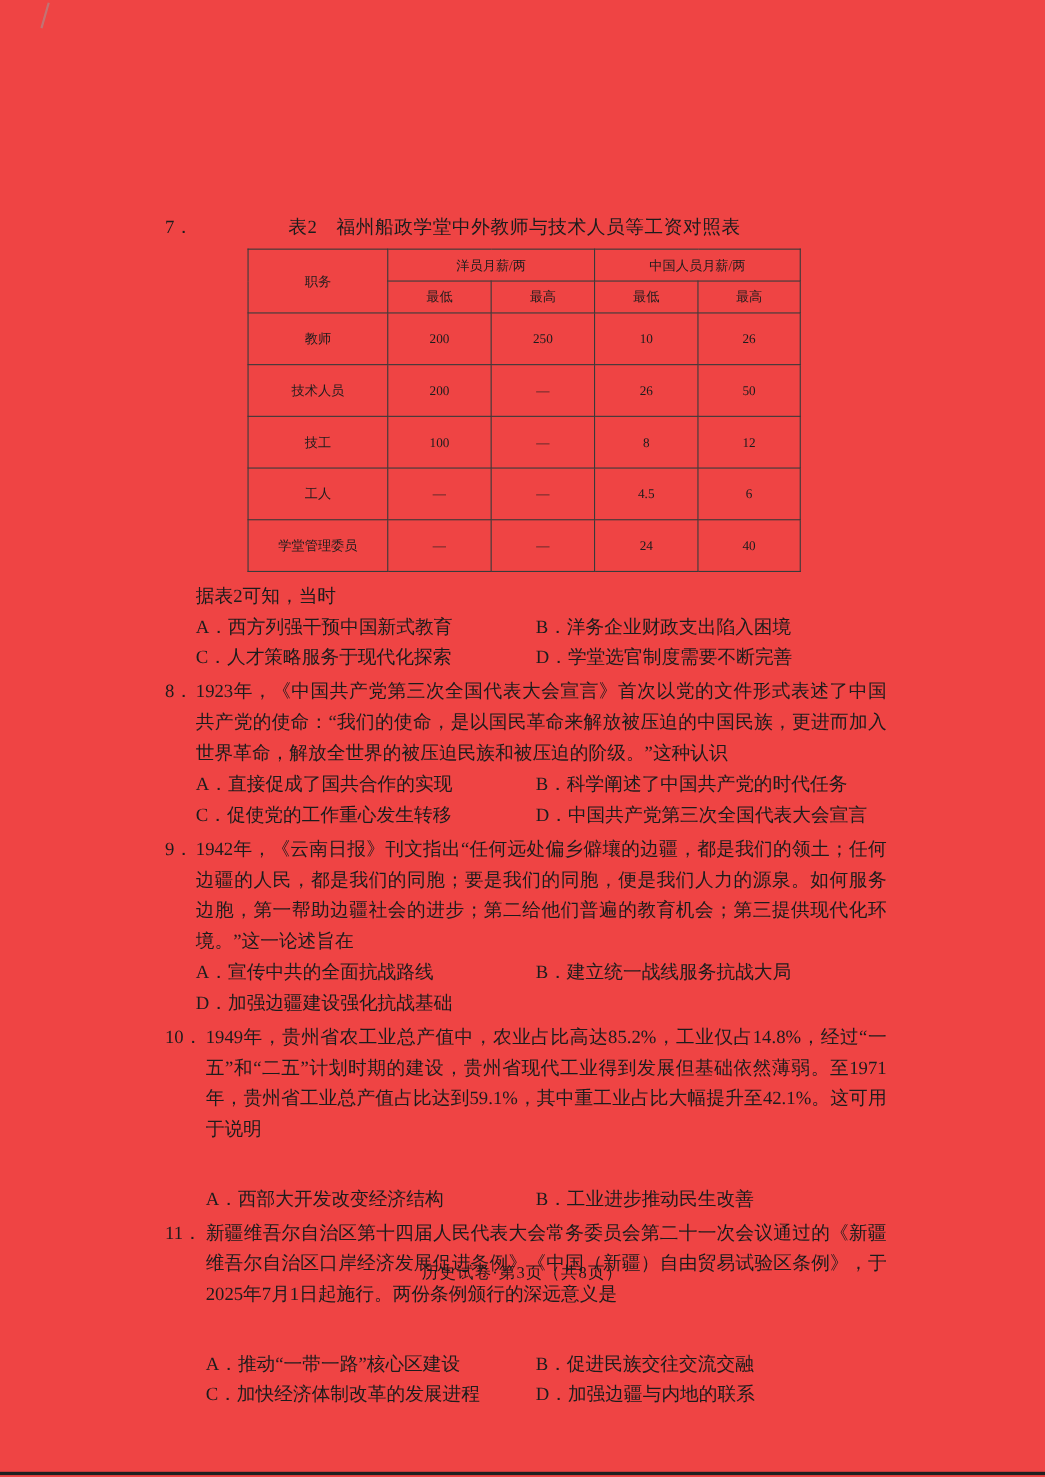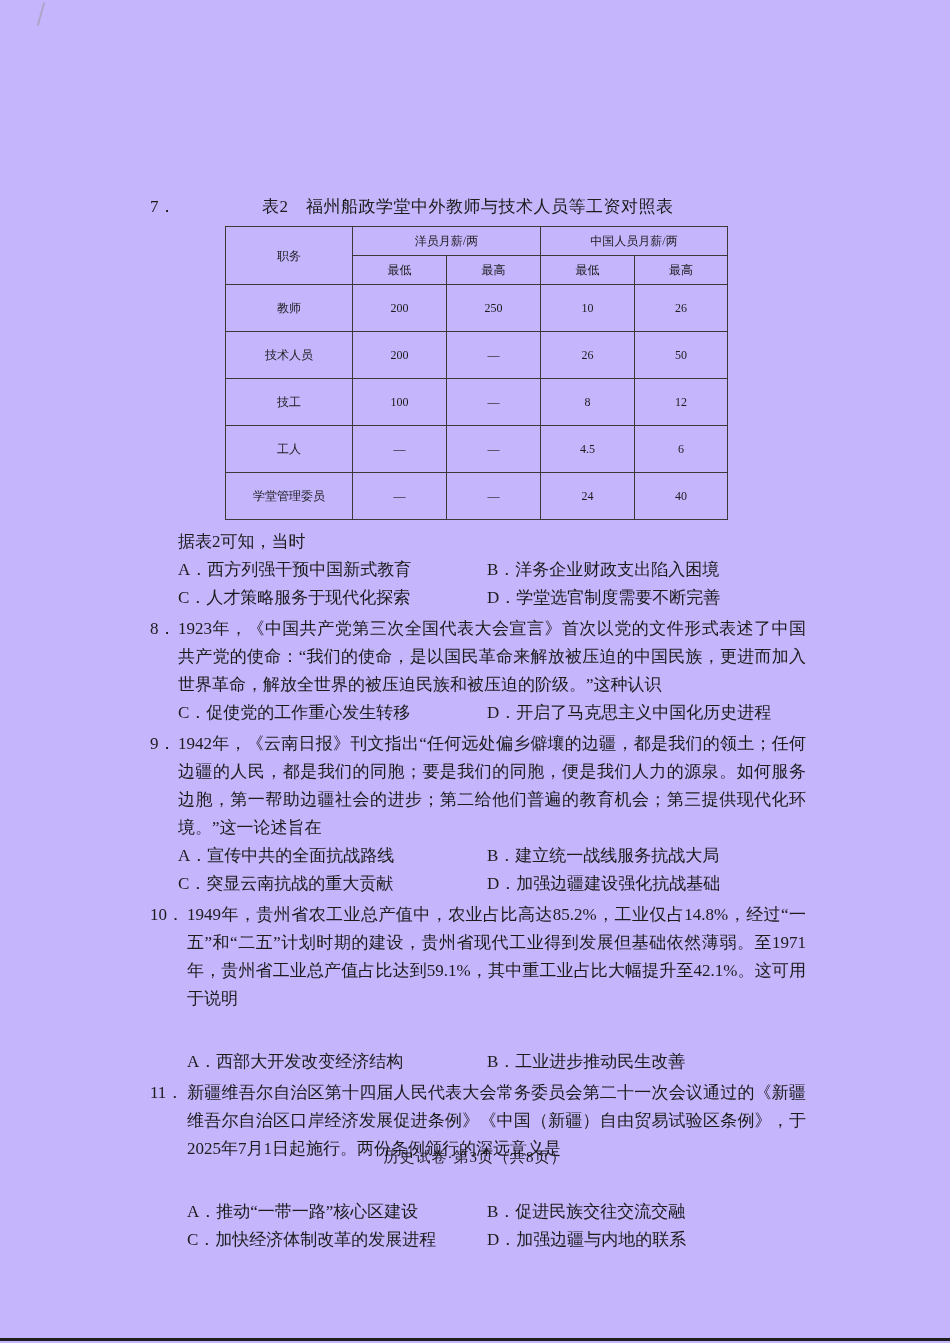--- a/index.html
+++ b/index.html
@@ -2,21 +2,21 @@
 <html><head>
 <meta charset="utf-8">
 <style>
   * { margin: 0; padding: 0; box-sizing: border-box; }
   html, body { background: #ffffff; }
   .page {
     position: relative;
     width: 950px;
     height: 1343px;
     margin: 0 auto;
-    background: #c4b5fd;
+    background: #ef4444;
     font-family: "Liberation Serif", "DejaVu Serif", serif;
     color: #1c1c1c;
     overflow: hidden;
   }
   .content {
     position: absolute;
     top: 190px;
     left: 150px;
     width: 656px;
     font-size: 17px;
@@ -175,35 +175,38 @@
           <span class="opt-first">C．人才策略服务于现代化探索</span>
           <span>D．学堂选官制度需要不断完善</span>
         </div>
       </div>
     </div>
 
     <div class="q">
       <p class="q-body hang1"><span class="qnum w1">8．</span><span>1923年，《中国共产党第三次全国代表大会宣言》首次以党的文件形式表述了中国共产党的使命：“我们的使命，是以国民革命来解放被压迫的中国民族，更进而加入世界革命，解放全世界的被压迫民族和被压迫的阶级。”这种认识</span></p>
       <div class="opts ind1">
         <div class="opt-row">
+          <span class="opt-first">A．直接促成了国共合作的实现</span>
+          <span>B．科学阐述了中国共产党的时代任务</span>
+        </div>
+        <div class="opt-row">
           <span class="opt-first">C．促使党的工作重心发生转移</span>
-          <span>D．开启了马克思主义中国化历史进程</span>
+          <span>D．中国共产党第三次全国代表大会宣言</span>
         </div>
       </div>
     </div>
 
     <div class="q">
       <p class="q-body hang1"><span class="qnum w1">9．</span><span>1942年，《云南日报》刊文指出“任何远处偏乡僻壤的边疆，都是我们的领土；任何边疆的人民，都是我们的同胞；要是我们的同胞，便是我们人力的源泉。如何服务边胞，第一帮助边疆社会的进步；第二给他们普遍的教育机会；第三提供现代化环境。”这一论述旨在</span></p>
       <div class="opts ind1">
         <div class="opt-row">
           <span class="opt-first">A．宣传中共的全面抗战路线</span>
           <span>B．建立统一战线服务抗战大局</span>
         </div>
         <div class="opt-row">
-          <span class="opt-first">C．突显云南抗战的重大贡献</span>
           <span>D．加强边疆建设强化抗战基础</span>
         </div>
       </div>
     </div>
 
     <div class="q">
       <p class="q-body hang2"><span class="qnum w2">10．</span><span>1949年，贵州省农工业总产值中，农业占比高达85.2%，工业仅占14.8%，经过“一五”和“二五”计划时期的建设，贵州省现代工业得到发展但基础依然薄弱。至1971年，贵州省工业总产值占比达到59.1%，其中重工业占比大幅提升至42.1%。这可用于说明</span></p>
       <div class="opts ind2">
         <div class="opt-row">
           <span class="opt-first">A．西部大开发改变经济结构</span>

